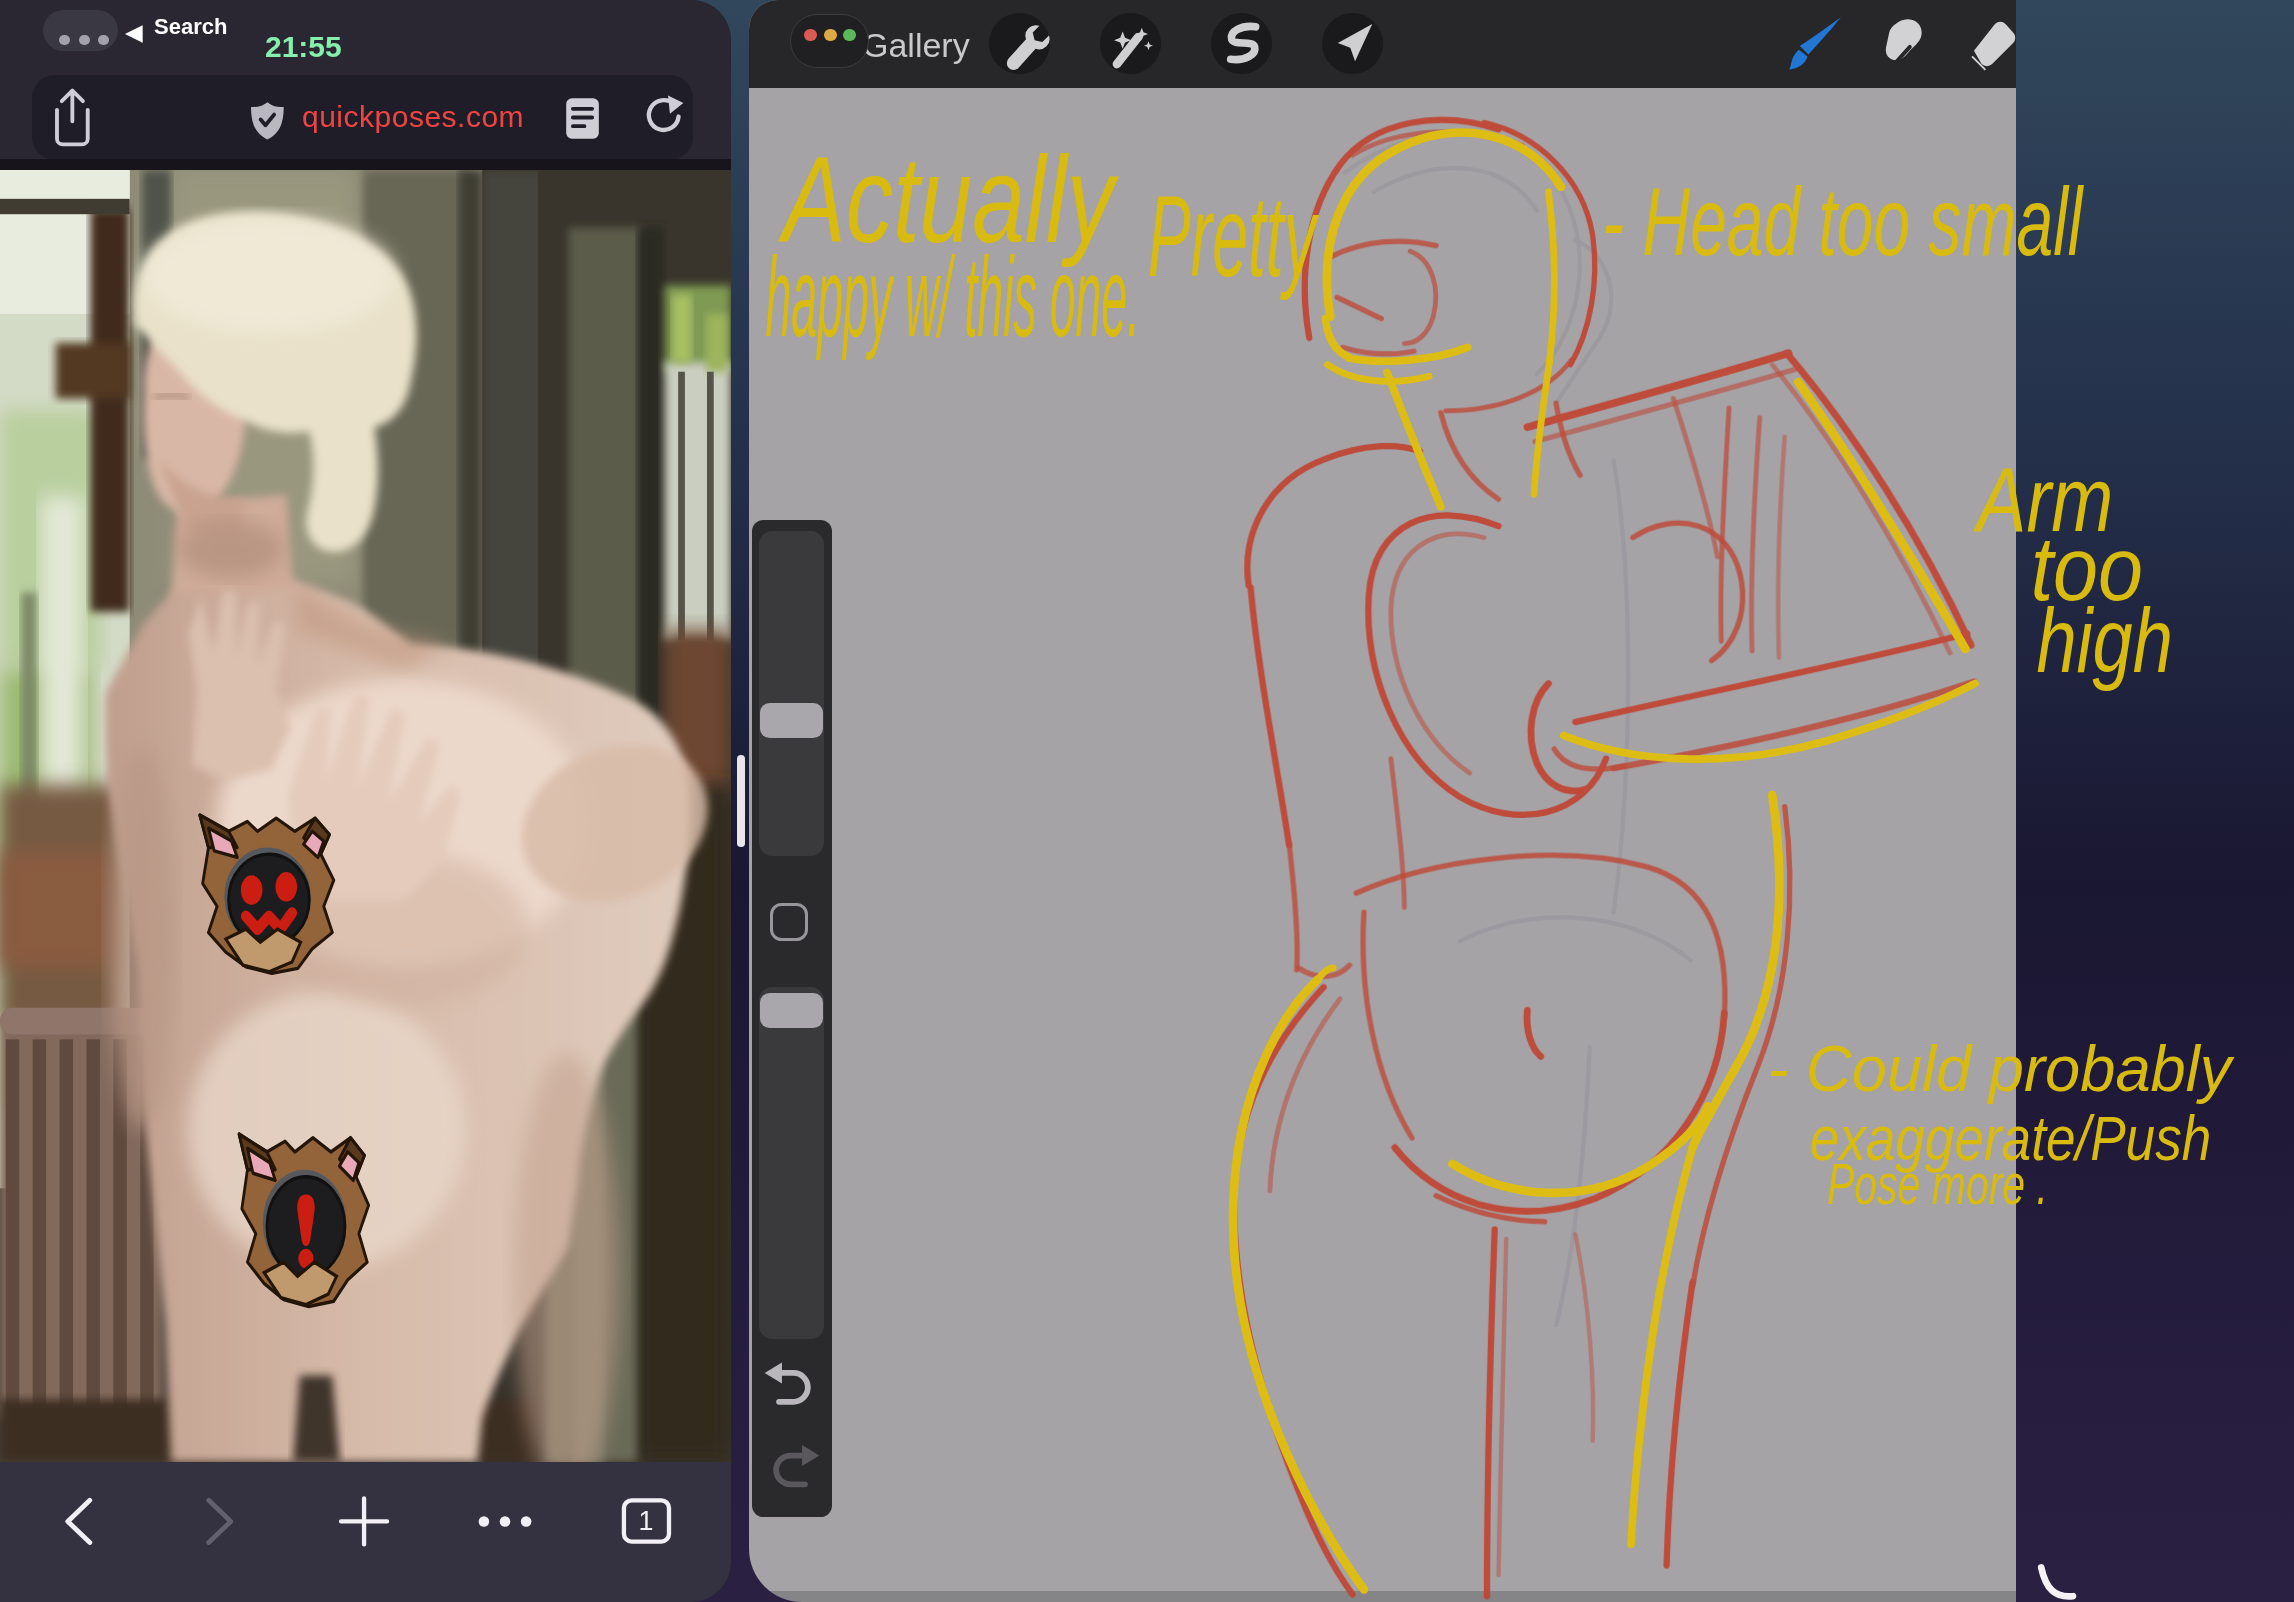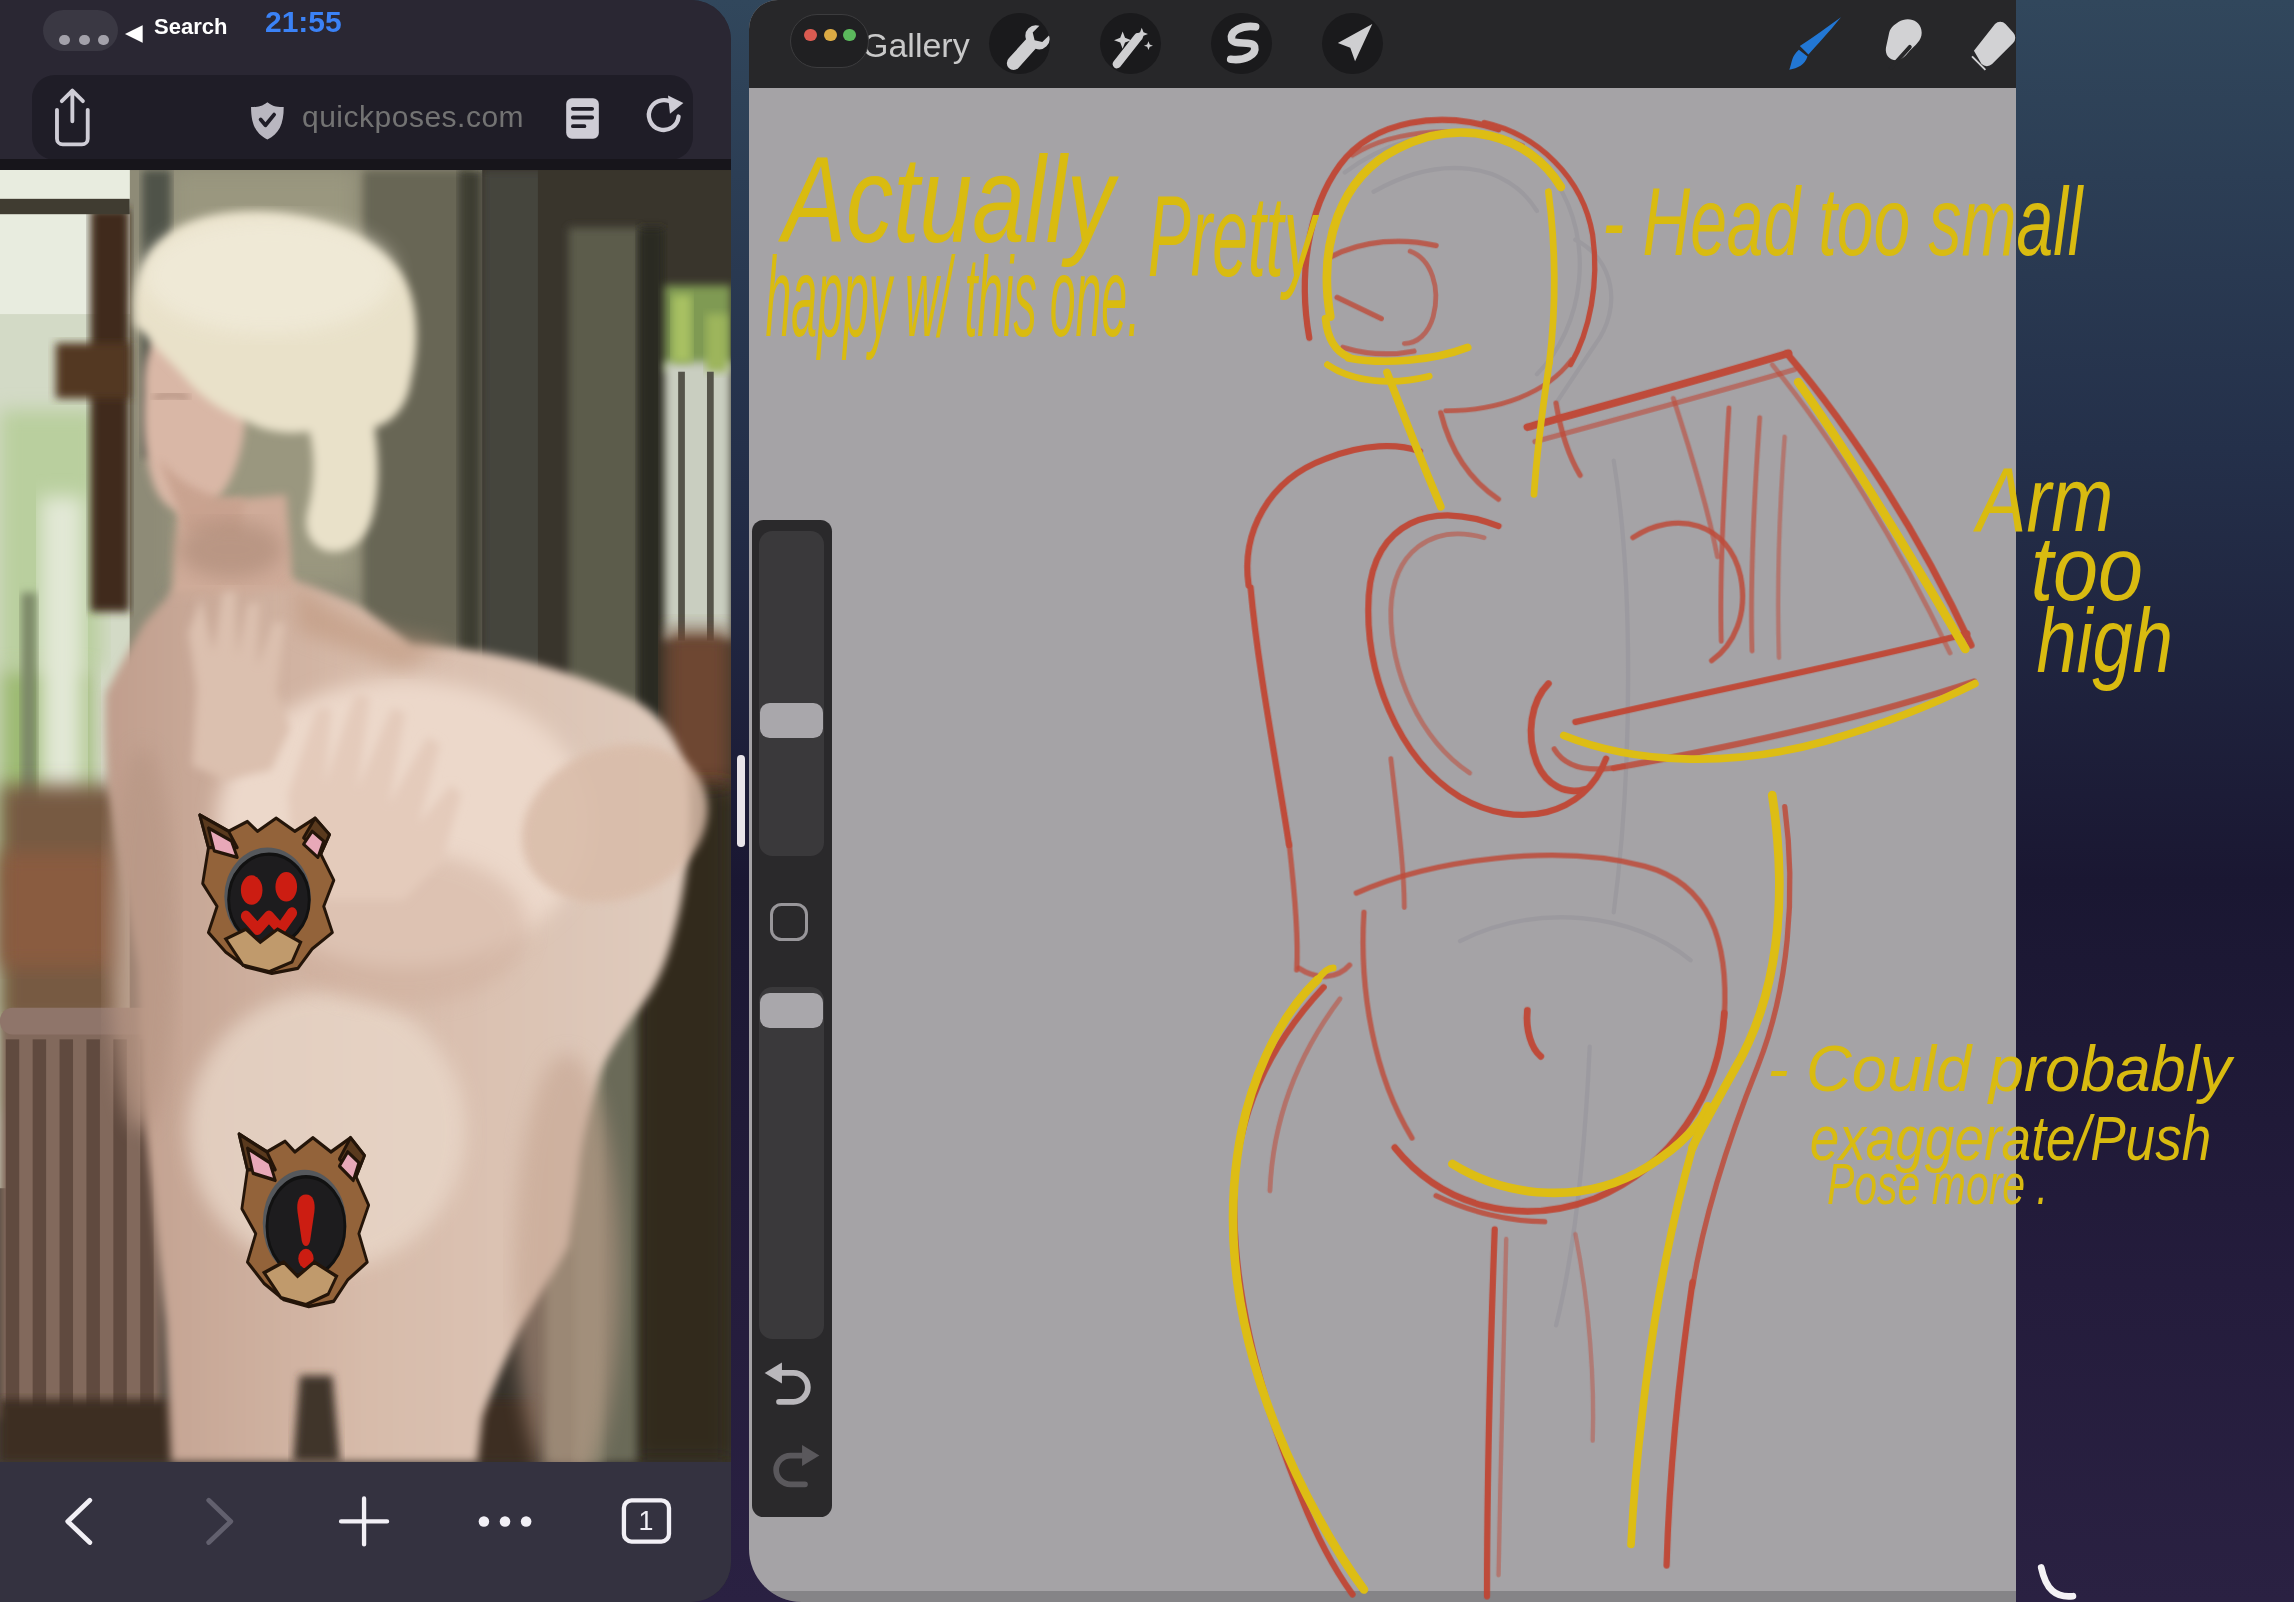--- a/index.html
+++ b/index.html
@@ -8,23 +8,23 @@
   .abs { position:absolute; }
 
   
   #safari { position:absolute; left:0; top:0; width:731px; height:1602px;
     background:#2a2733; border-radius:0 40px 40px 0; overflow:hidden; }
   #sf-status { position:absolute; left:0; top:0; width:731px; height:63px; background:#2a2733; }
   #sf-pill { position:absolute; left:43px; top:9.6px; width:75px; height:41px; background:#3a3843; border-radius:21px; }
   .sf-dot { position:absolute; top:25px; width:10.6px; height:10.6px; border-radius:50%; background:#a3a1aa; }
   #sf-back { position:absolute; left:125px; top:19px; color:#ffffff; font-size:23px; }
   #sf-title { position:absolute; left:154px; top:14.4px; color:#ffffff; font-size:22px; font-weight:600; }
-  #sf-time { position:absolute; left:265px; top:5px; color:#3b82f6; font-size:30px; font-weight:600; }
+  #sf-time { position:absolute; left:265px; top:30px; color:#86efac; font-size:30px; font-weight:600; }
   #sf-url { position:absolute; left:32px; top:75px; width:661px; height:85px; background:#1f1d27; border-radius:23px; }
-  #sf-urltext { position:absolute; left:270px; top:25px; color:#737373; font-size:30px; letter-spacing:0.5px; }
+  #sf-urltext { position:absolute; left:270px; top:25px; color:#ef4444; font-size:30px; letter-spacing:0.5px; }
   #sf-photo { position:absolute; left:0; top:170px; width:731px; height:1292px; background:#433d35; overflow:hidden; }
   #sf-toolbar { position:absolute; left:0; top:1462px; width:731px; height:140px; background:#343240; }
 
   
   #proc { position:absolute; left:749px; top:0; width:1267px; height:1602px;
     background:#a5a3a6; border-radius:29px 0 0 53px; overflow:hidden; }
   #pr-topbar { position:absolute; left:0; top:0; width:1545px; height:88px; background:#272729; }
   #pr-gallery { position:absolute; left:113px; top:26px; color:#c9c9c9; font-size:34px; }
   #pr-pill { position:absolute; left:41px; top:14.4px; width:79px; height:54px; background:#202022; border:1.9px solid #3c3c3e; border-radius:27px; }
   .pr-dot { position:absolute; top:13.4px; width:12.5px; height:12.5px; border-radius:50%; }

